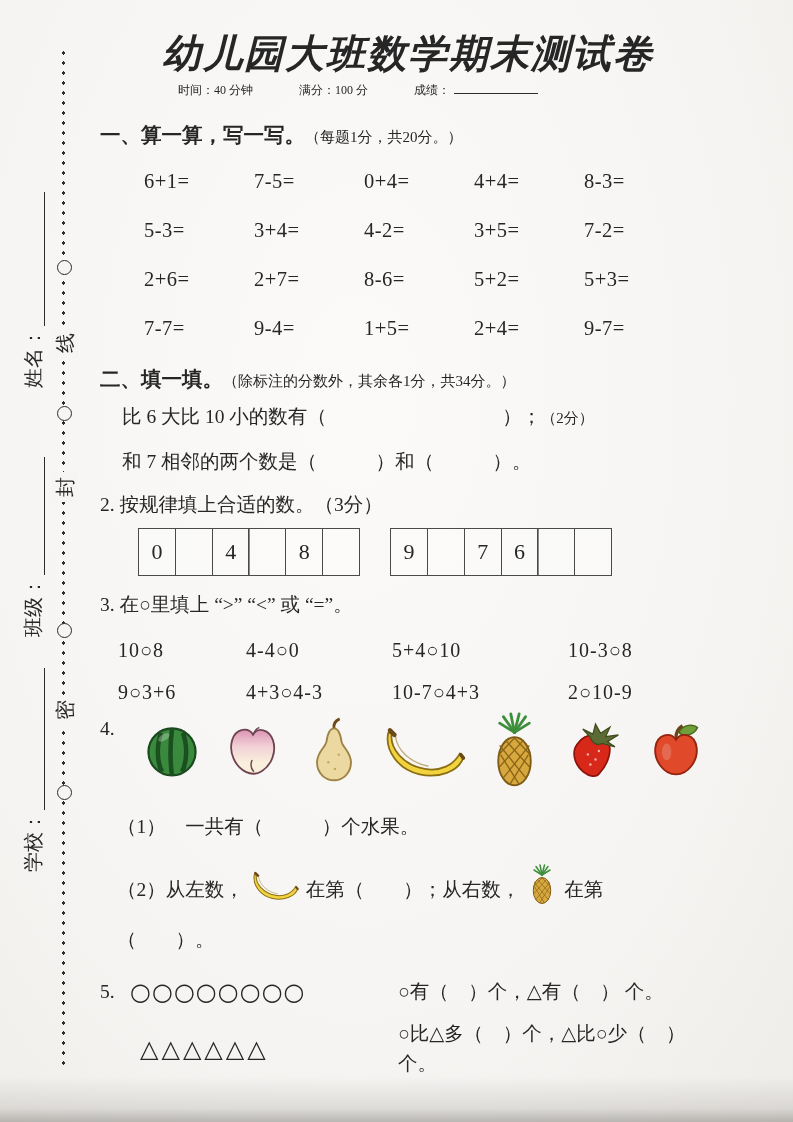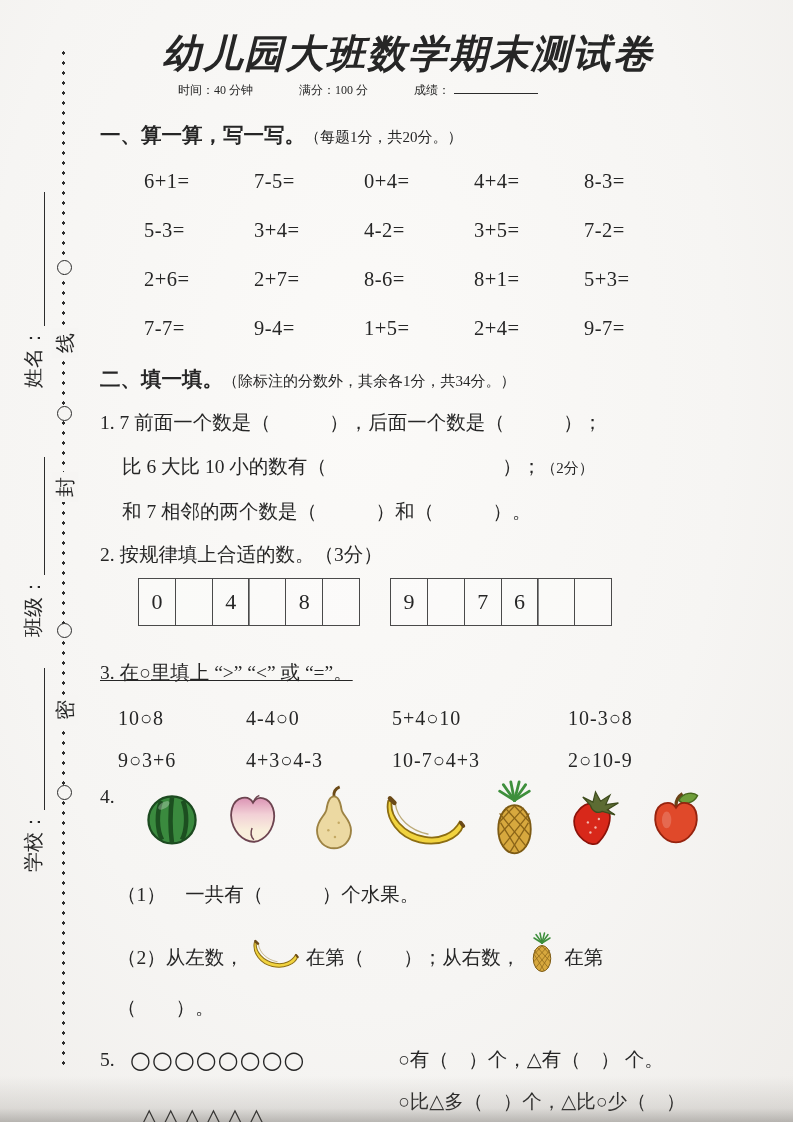--- a/index.html
+++ b/index.html
@@ -44,21 +44,21 @@
   .indent{ padding-left:22px; }
   .note-sm{ font-size:15px; }
   .q2line{ line-height:42px; }
 
   .boxes{ margin:2px 0 0 38px; display:flex; gap:30px; }
   .boxgrp{ display:flex; }
   .cellbox{ width:36px; height:46px; border:1.2px solid #4a4a4a; margin-left:-1.2px;
             display:flex; align-items:center; justify-content:center; font-size:22px; background:rgba(255,255,255,0.35); }
   .boxgrp .cellbox:first-child{ margin-left:0; }
 
-  .q3line{ margin-top:28px; line-height:38px;text-decoration:underline; }
+  .q3line{ margin-top:10px; line-height:38px; }
   .cmp{ margin-top:12px; padding-left:18px; display:grid; grid-template-columns:128px 146px 176px auto;
         row-gap:14px; font-size:20px; line-height:28px; letter-spacing:1px; }
 
   .q4row{ margin-top:6px; display:flex; align-items:center; }
   .q4num{ font-size:19.5px; align-self:flex-start; padding-top:6px; width:28px; }
   .fruits{ display:flex; align-items:center; gap:9px; margin-left:8px; }
   .fruit{ display:flex; align-items:center; justify-content:center; width:72px; }
   .fruit.wide{ width:90px; }
   .icon-sm{ display:inline-block; vertical-align:middle; margin:0 6px; }
   .iconline{ margin:17px; font-size:19.5px; line-height:40px; }
@@ -118,34 +118,33 @@
         <div class="acell">4+4=</div>
         <div class="acell">8-3=</div>
         <div class="acell">5-3=</div>
         <div class="acell">3+4=</div>
         <div class="acell">4-2=</div>
         <div class="acell">3+5=</div>
         <div class="acell">7-2=</div>
         <div class="acell">2+6=</div>
         <div class="acell">2+7=</div>
         <div class="acell">8-6=</div>
-        <div class="acell">8+1=</div>
+        <div class="acell">5+2=</div>
         <div class="acell">5+3=</div>
         <div class="acell">7-7=</div>
         <div class="acell">9-4=</div>
         <div class="acell">1+5=</div>
         <div class="acell">2+4=</div>
         <div class="acell">9-7=</div>
       </div>
 
     <div class="sec-head sec2">
       <span class="h">二、填一填。</span><span class="n">（除标注的分数外，其余各1分，共34分。）</span>
     </div>
 
-    <p class="qline first">1. 7 前面一个数是（　　　），后面一个数是（　　　）；</p>
     <p class="qline indent"><span>比 6 大比 10 小的数有（　　　　　　　　　）；</span><span class="note-sm">（2分）</span></p>
     <p class="qline indent">和 7 相邻的两个数是（　　　）和（　　　）。</p>
 
     <p class="qline q2line">2. 按规律填上合适的数。（3分）</p>
     <div id="boxes" class="boxes">
         <div class="boxgrp">
           <div class="cellbox">0</div>
           <div class="cellbox"></div>
           <div class="cellbox">4</div>
           <div class="cellbox"></div>

